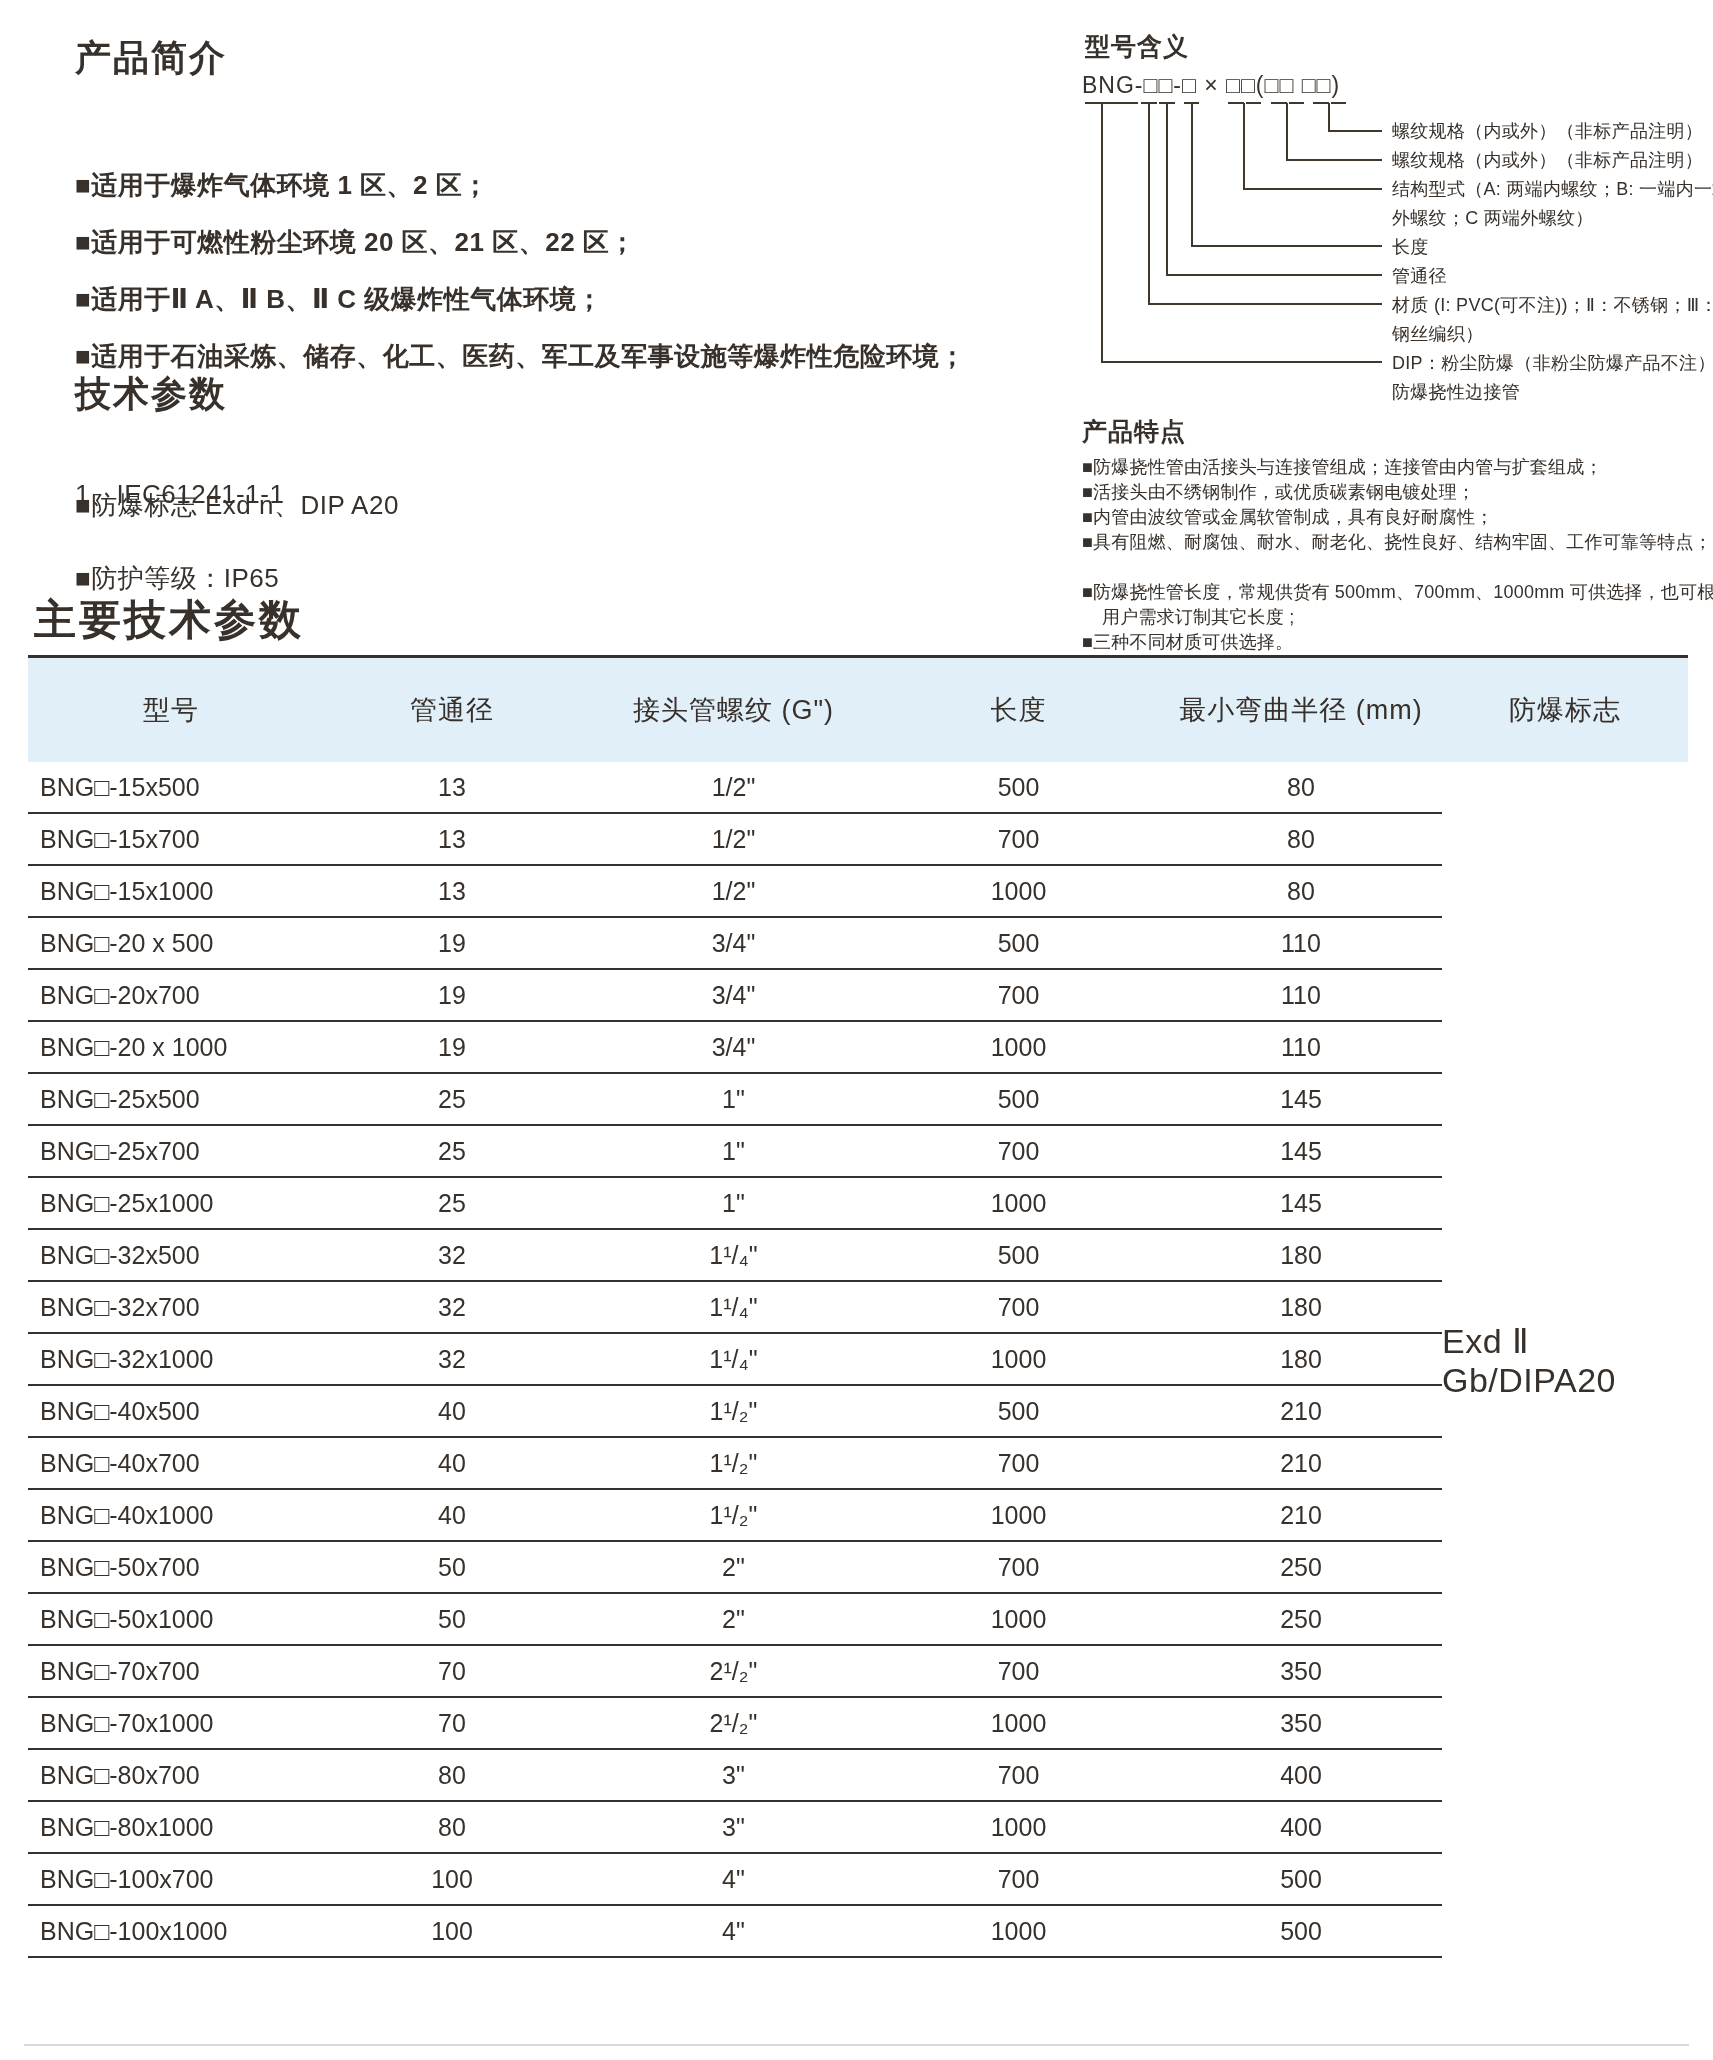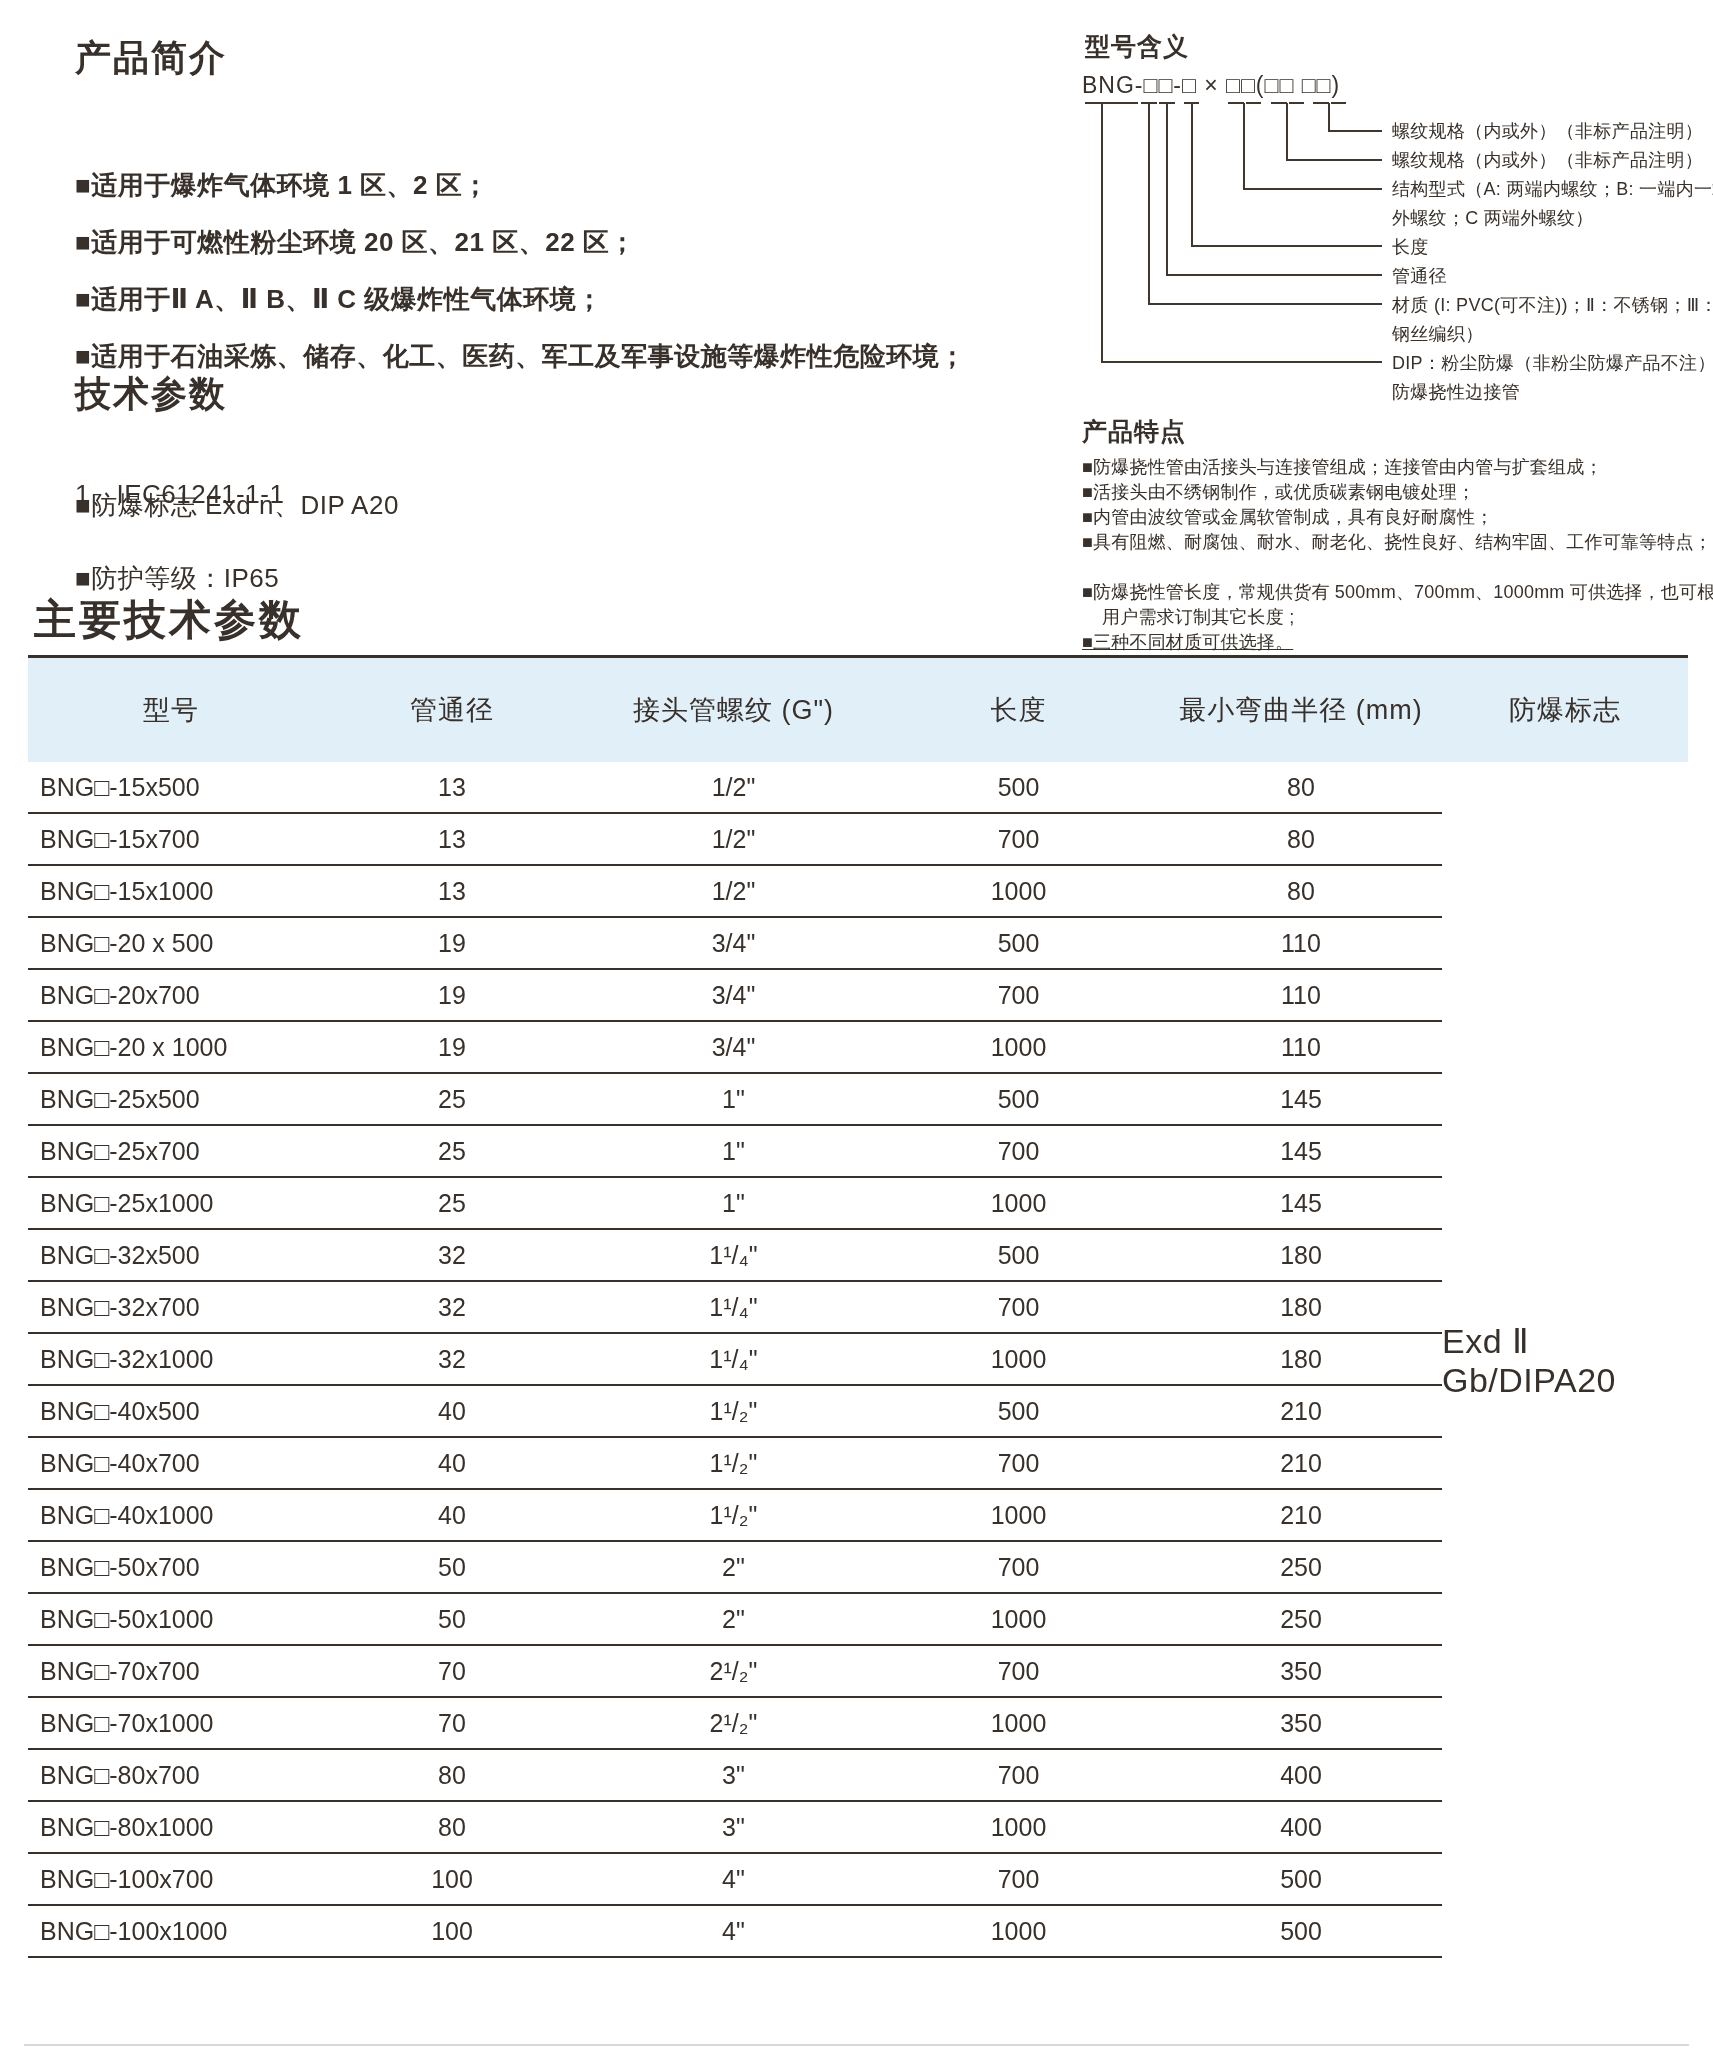--- a/index.html
+++ b/index.html
@@ -129,21 +129,21 @@
 <div class="abs small-title" id="features-title">产品特点</div>
 
 <div class="abs" id="features-list">
 
 <div class="li" style="top: 455px;">■防爆挠性管由活接头与连接管组成；连接管由内管与扩套组成；</div>
     <div class="li" style="top: 480px;">■活接头由不绣钢制作，或优质碳素钢电镀处理；</div>
     <div class="li" style="top: 505px;">■内管由波纹管或金属软管制成，具有良好耐腐性；</div>
     <div class="li" style="top: 530px;">■具有阻燃、耐腐蚀、耐水、耐老化、挠性良好、结构牢固、工作可靠等特点；</div>
     <div class="li" style="top: 580px;">■防爆挠性管长度，常规供货有 500mm、700mm、1000mm 可供选择，也可根据</div>
     <div class="li cont" style="top: 605px;">用户需求订制其它长度 ;</div>
-    <div class="li" style="top: 630px; text-decoration: underline;">■三种不同材质可供选择。</div>
+    <div class="li" style="top: 630px;">■三种不同材质可供选择。</div>
   </div>
 
 <div class="abs" id="table-title">主要技术参数</div>
 
 <div class="abs" id="tbl-header">
   <div class="hc">型号</div>
   <div class="hc">管通径</div>
   <div class="hc">接头管螺纹 (G")</div>
   <div class="hc">长度</div>
   <div class="hc">最小弯曲半径 (mm)</div>

